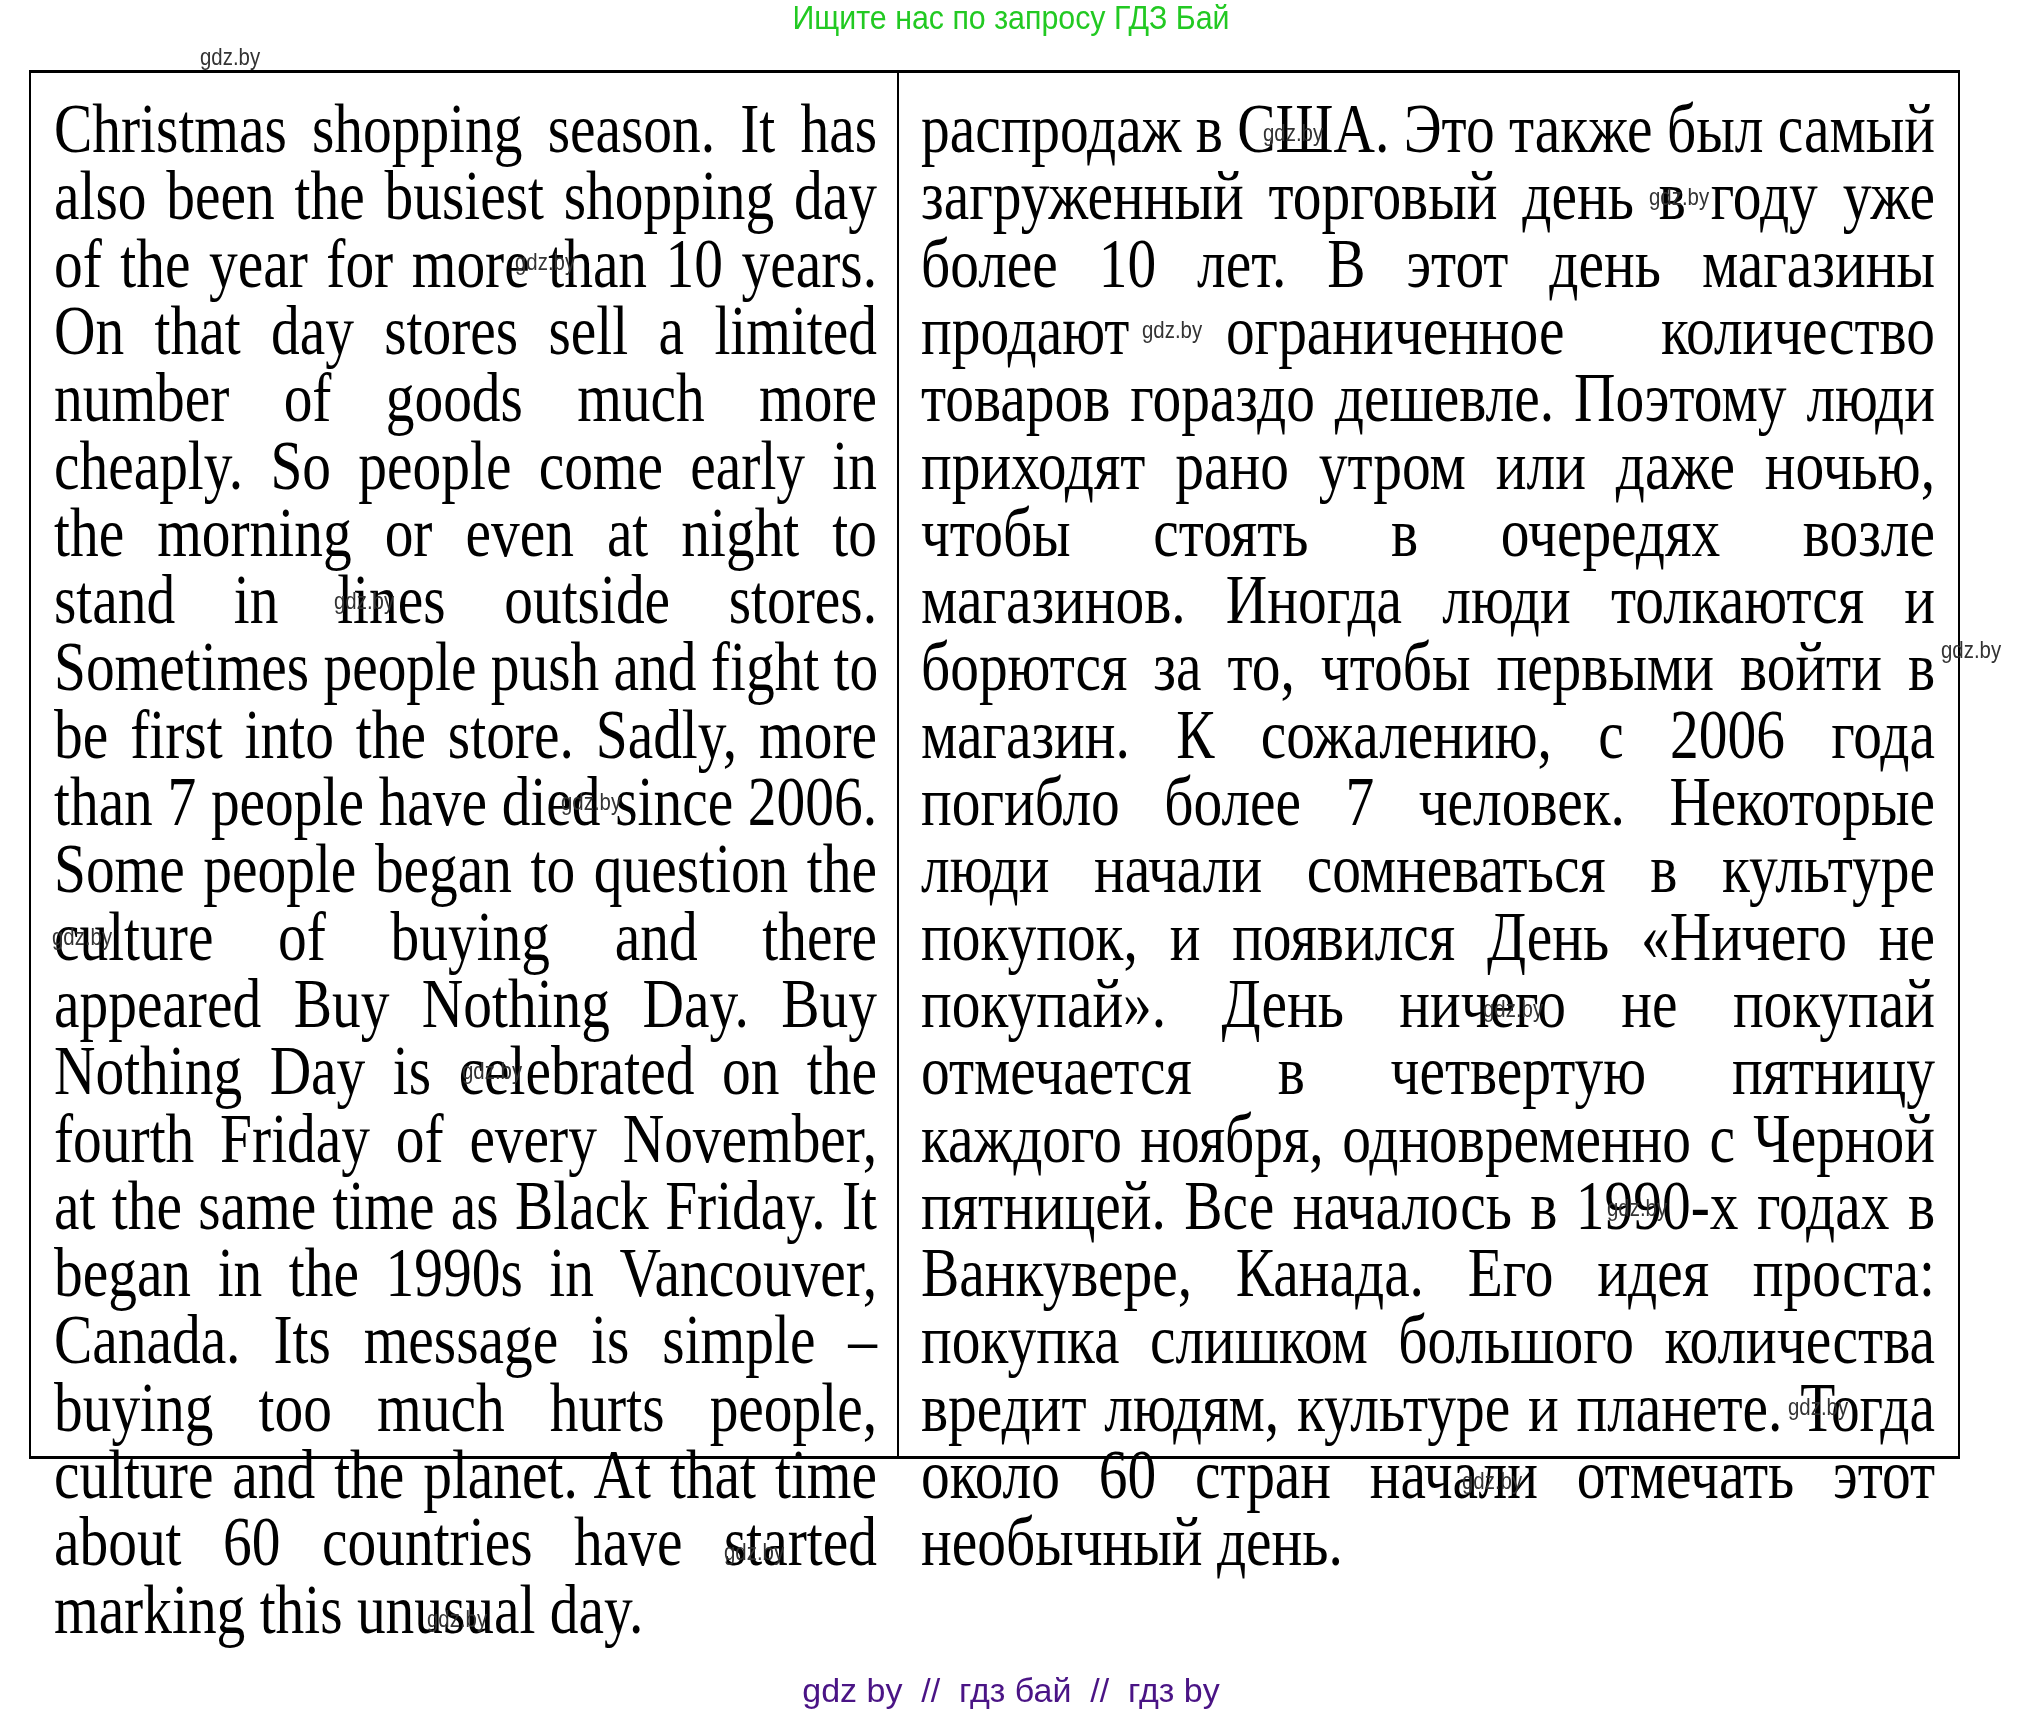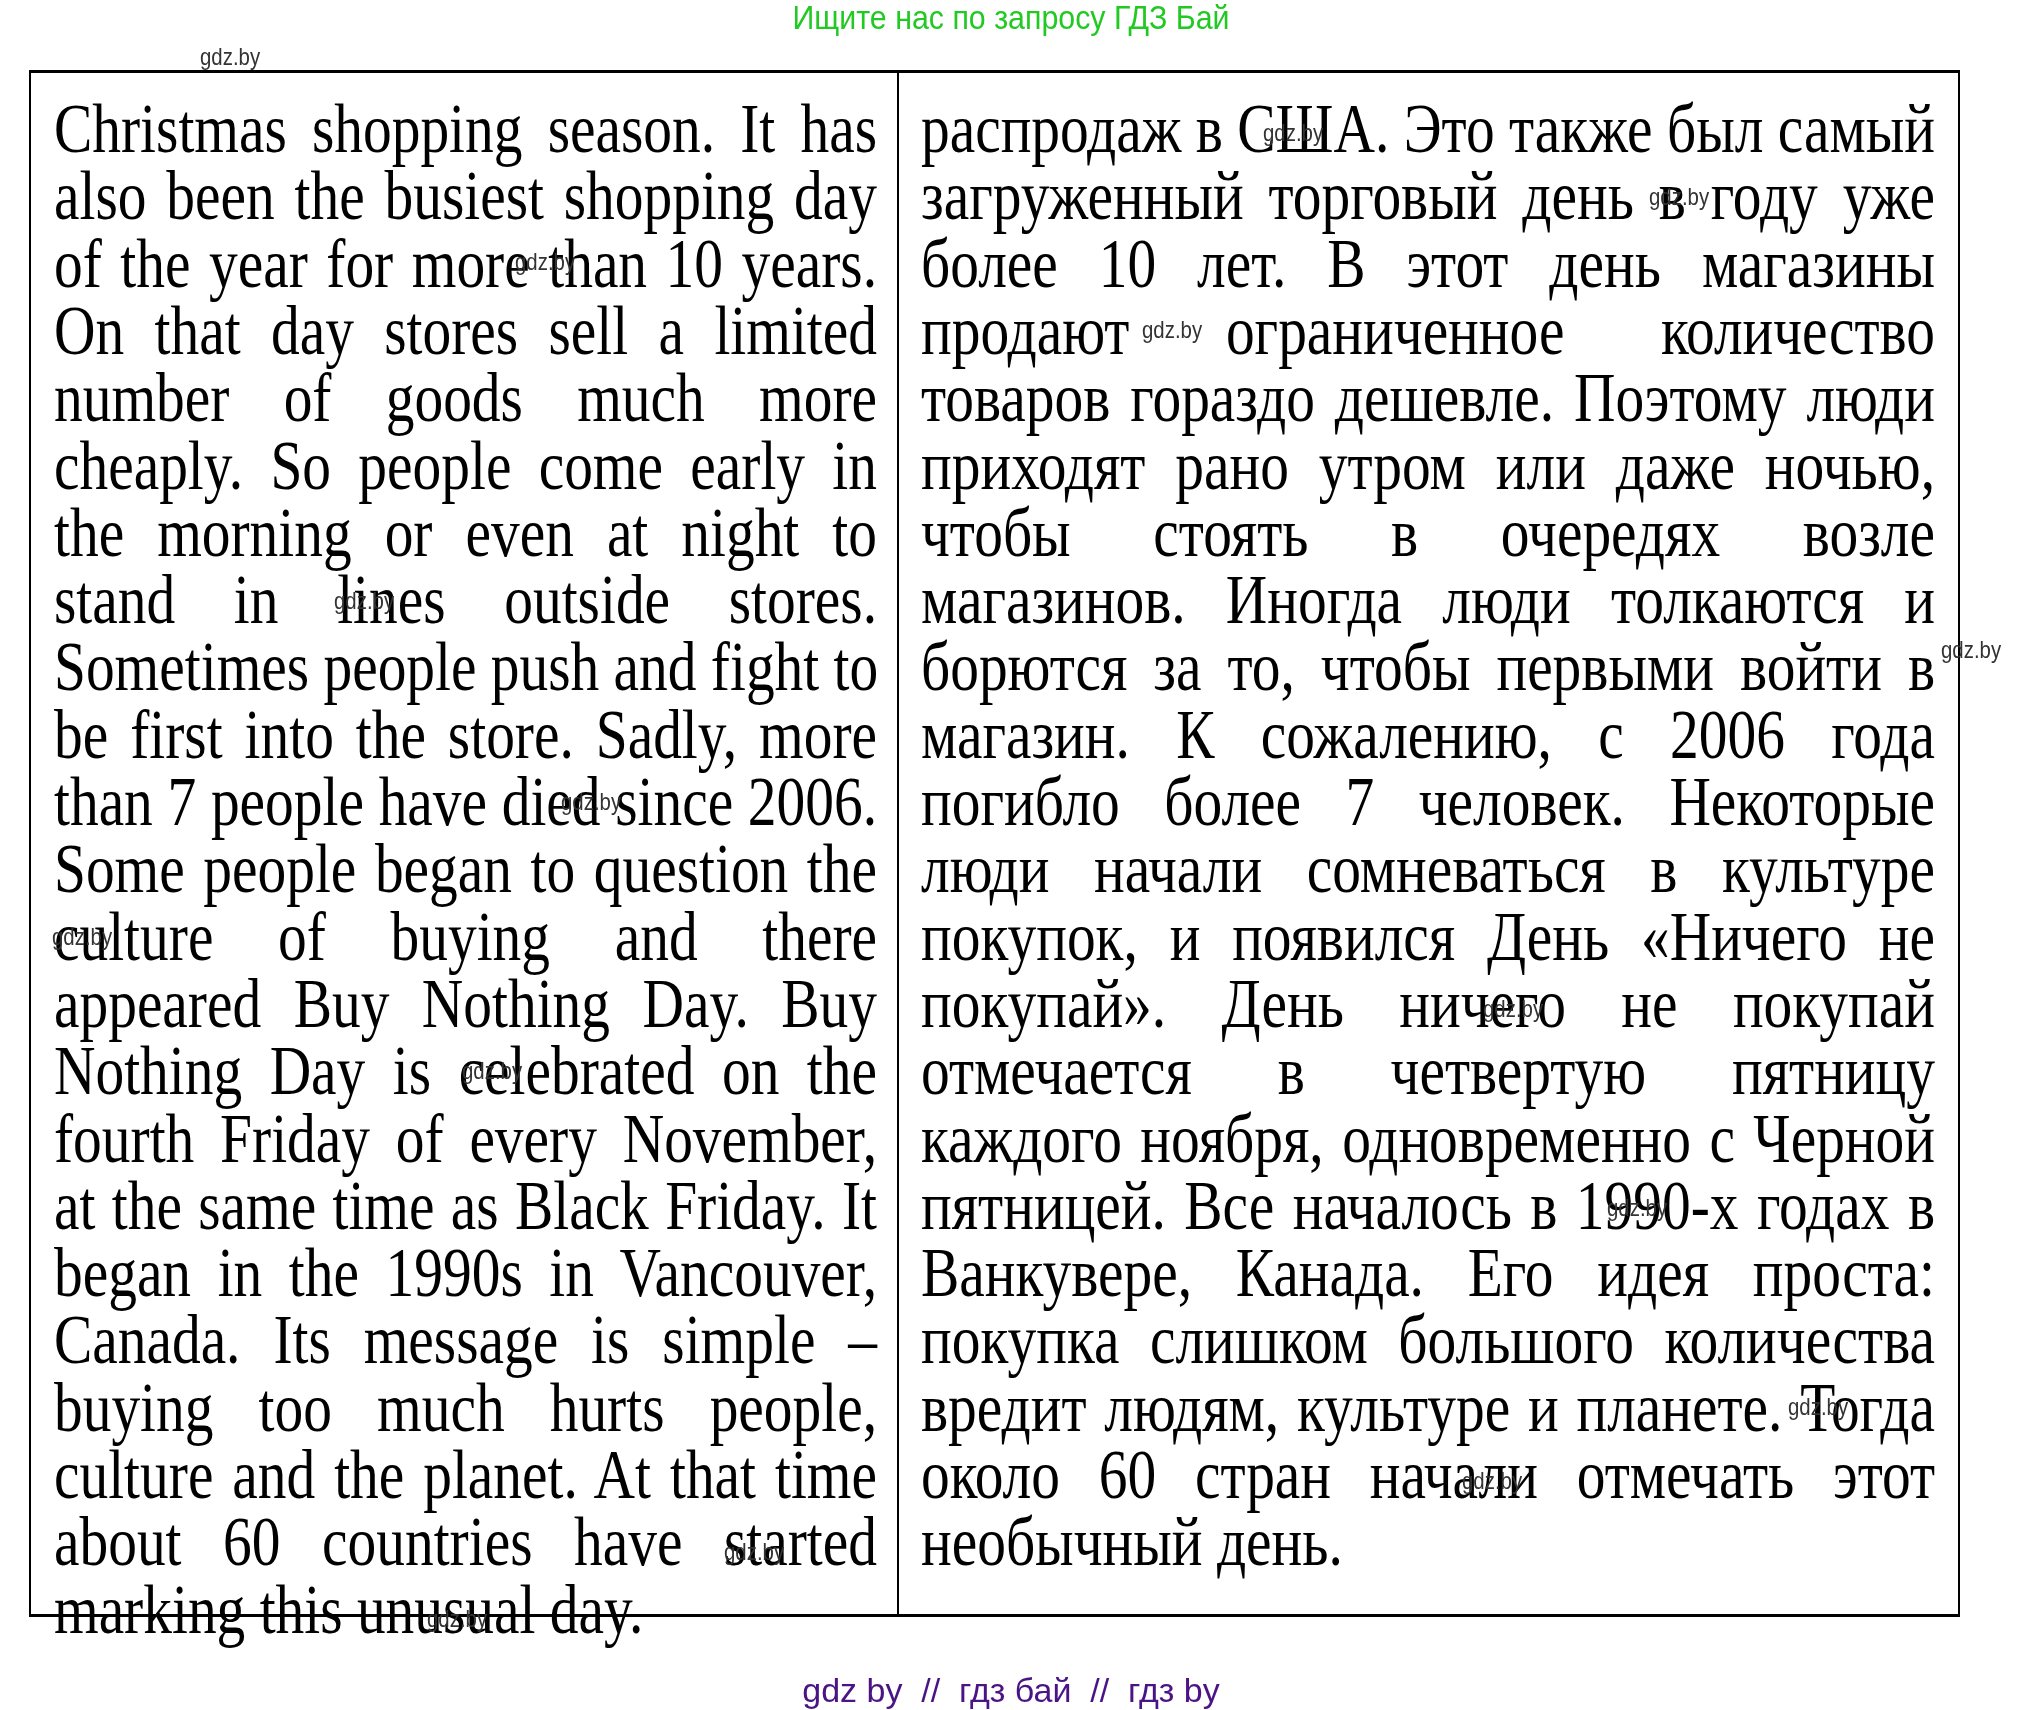--- a/index.html
+++ b/index.html
@@ -8,21 +8,21 @@
     position:absolute; left:0; top:0; width:2022px; text-align:center;
     font-family:"Liberation Sans", sans-serif; font-size:33px; line-height:36px;
     color:#22c922; transform:scaleX(0.92); transform-origin:center top;
   }
   .footer {
     position:absolute; left:0; top:1670px; width:2022px; text-align:center;
     font-family:"Liberation Sans", sans-serif; font-size:34px; line-height:40px;
     color:#4a1485; white-space:pre;
   }
   .table {
-    position:absolute; left:29px; top:70px; width:1931px; height:1547px;
+    position:absolute; left:29px; top:70px; width:1931px; height:1389px;
     border-top:3px solid #000; border-bottom:3px solid #000;
     border-left:2px solid #000; border-right:2px solid #000; box-sizing:border-box;
   }
   .divider {
     position:absolute; left:866px; top:0; width:2px; height:100%; background:#000;
   }
   .col { position:absolute; top:0; }
   .col-left { left:23px; width:823px; }
   .col-right { left:890px; width:1014px; }
   .line {

